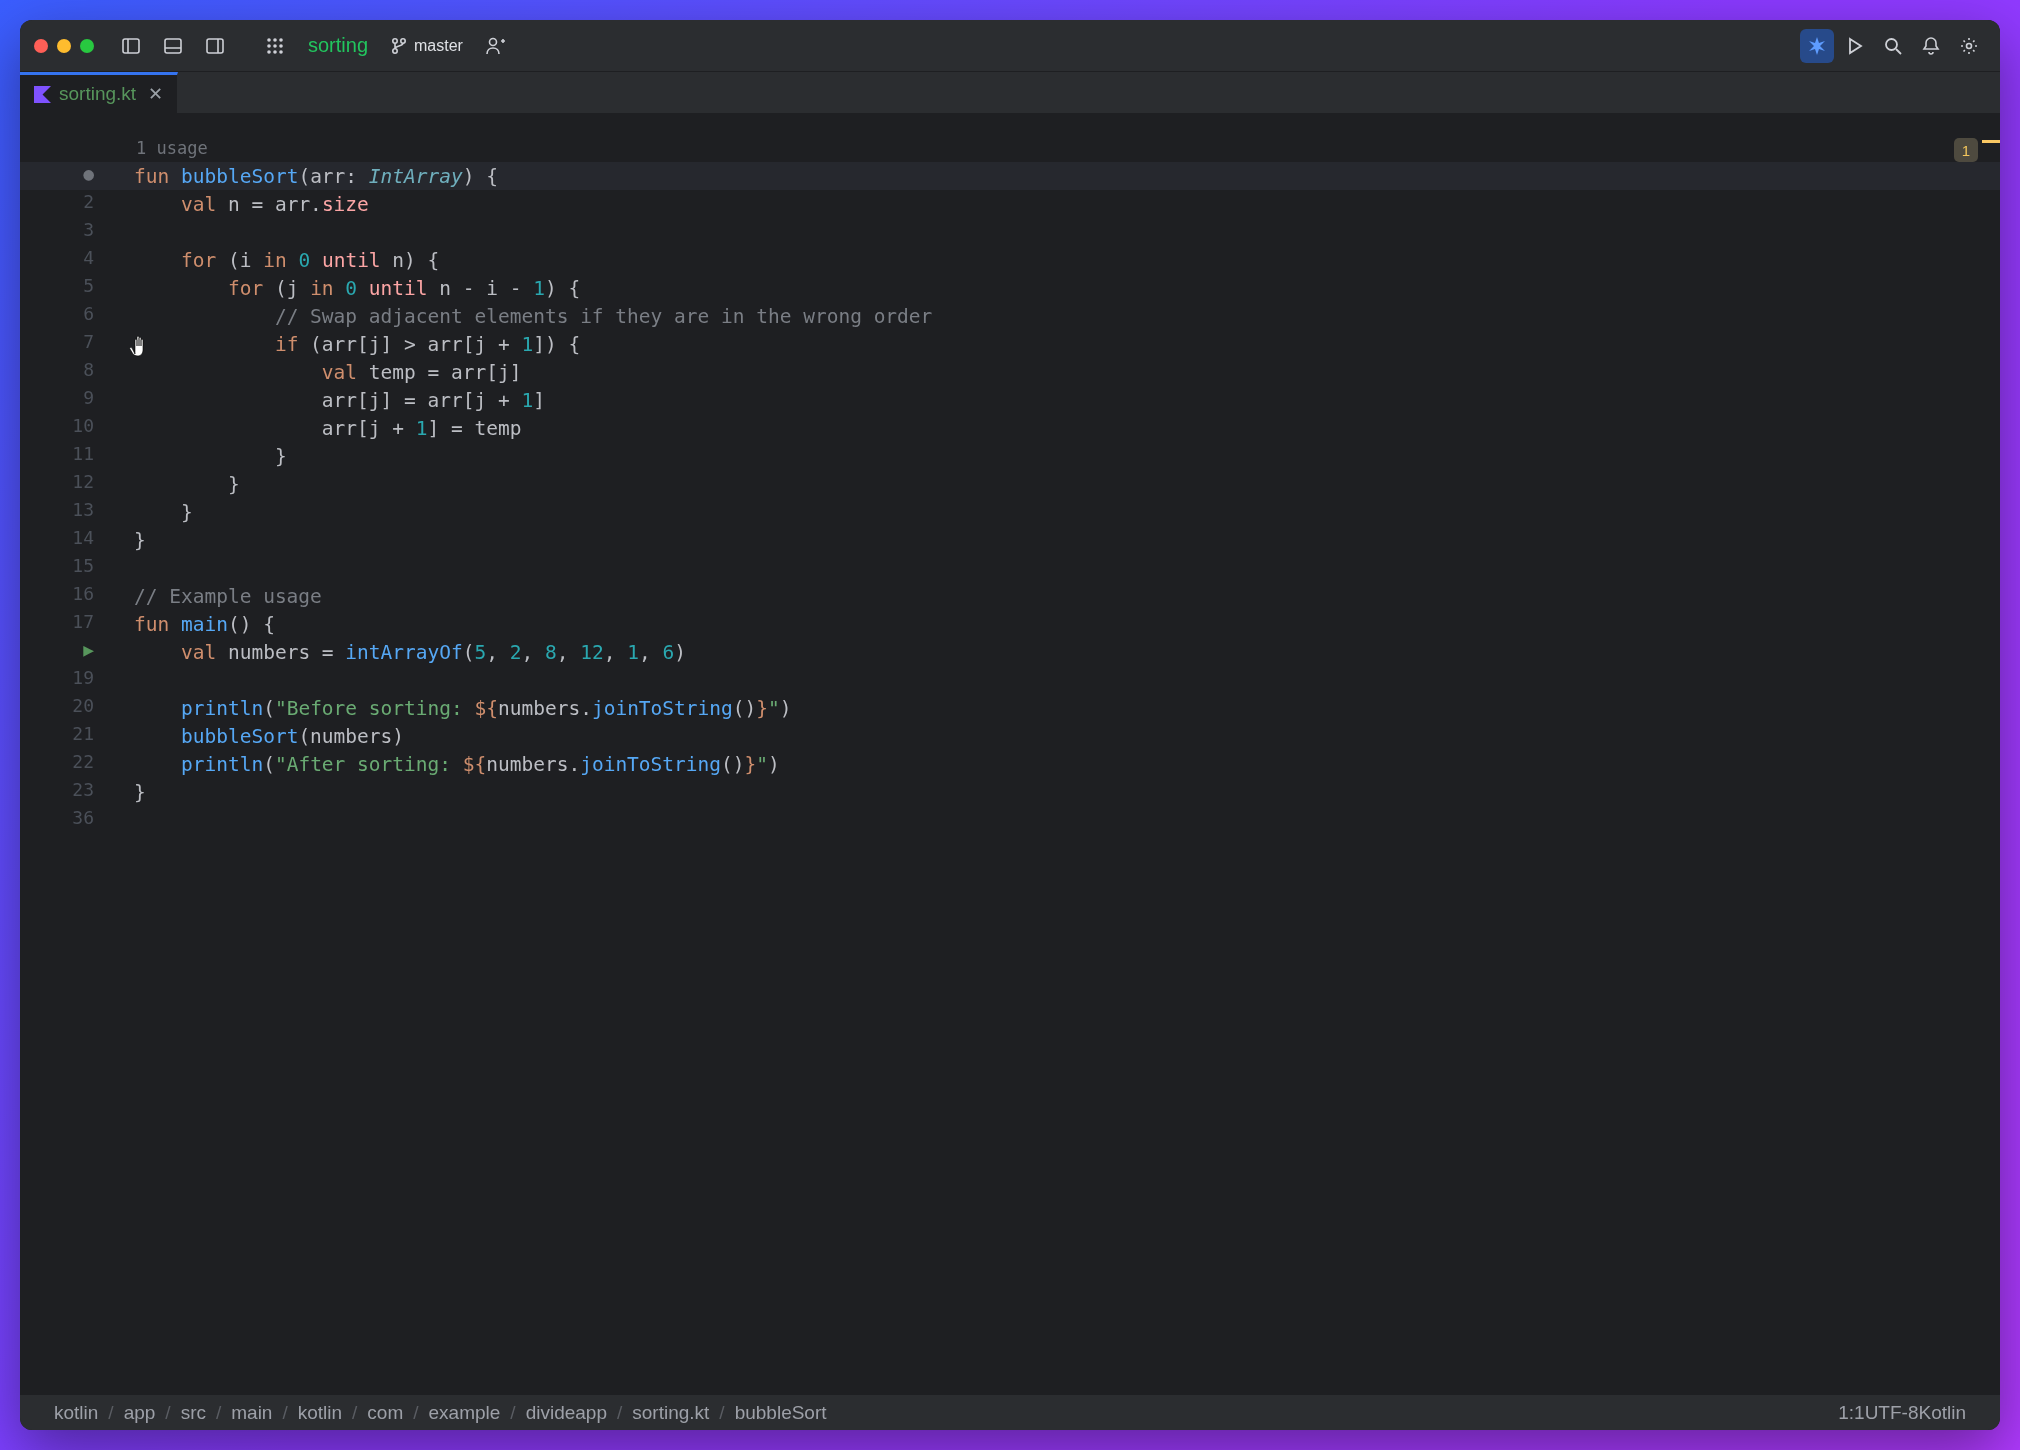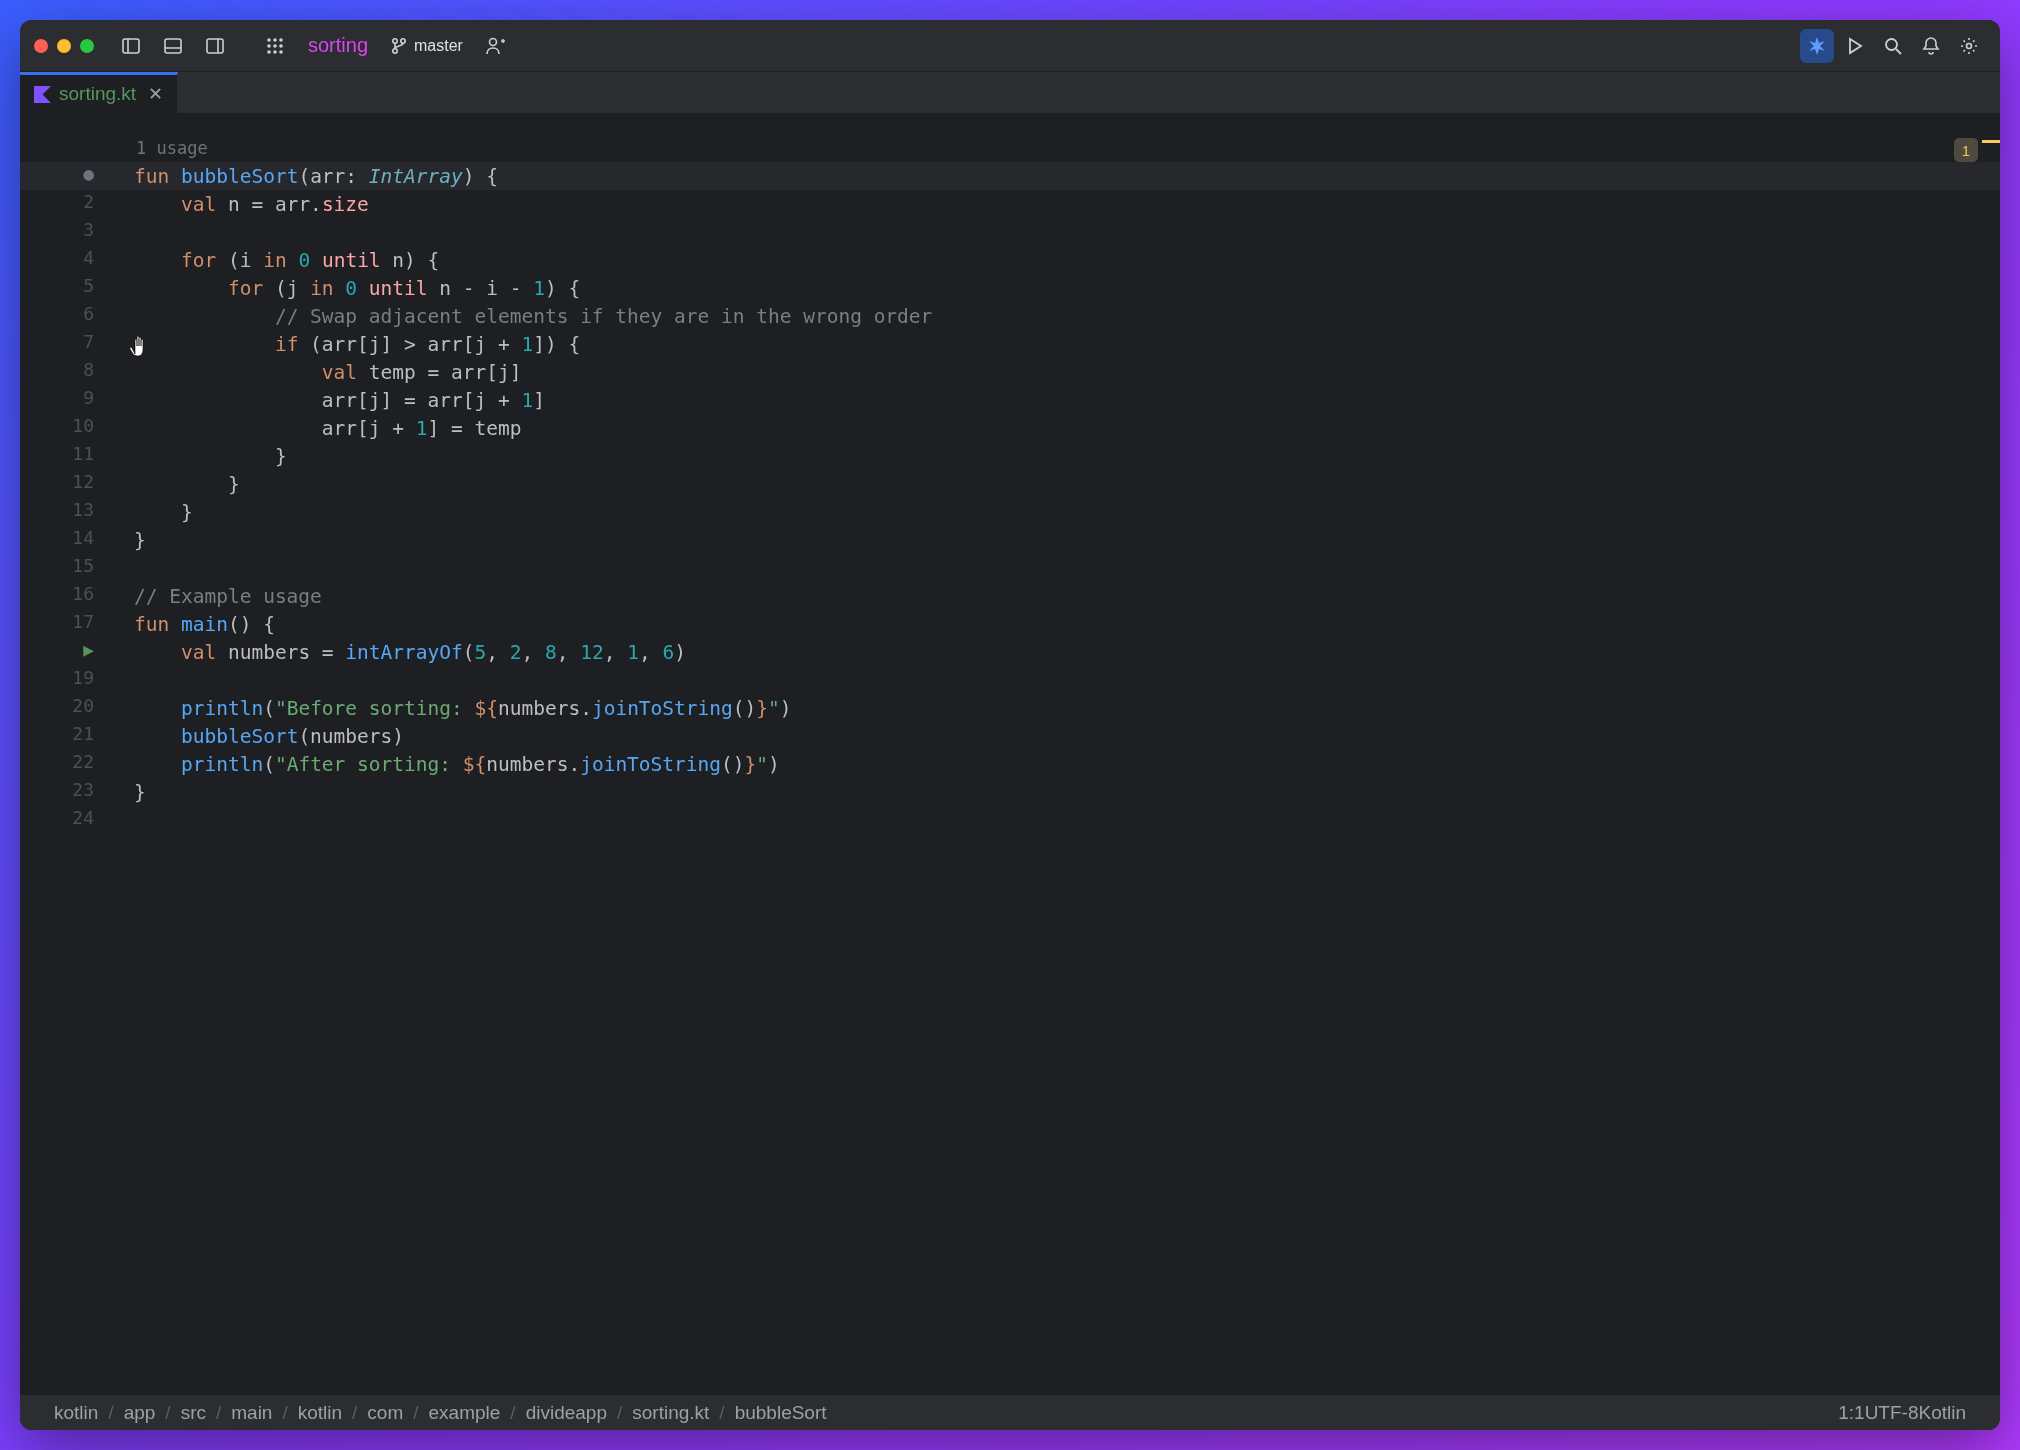--- a/index.html
+++ b/index.html
@@ -34,21 +34,21 @@
   .red { background: #ff5f57; }
   .yellow { background: #febc2e; }
   .green { background: #28c840; }
   .toolbtn {
     width: 34px; height: 34px;
     display: flex; align-items: center; justify-content: center;
     border-radius: 5px;
     color: #ced0d6;
   }
   .sep { width: 10px; }
-  .project-name { color: #d946ef; font-size: 20px; margin-left: 8px; }
+  .project-name { color: #22c55e; font-size: 20px; margin-left: 8px; }
   .branch { display:flex; align-items:center; gap:6px; color:#dfe1e5; font-size:16px; margin-left:14px; }
   .titlebar-right { margin-left: auto; display:flex; gap:4px; align-items:center;}
   .highlight-btn { background: #274a8a; border-radius:6px; }
   
   .tabbar {
     height: 42px;
     background: #2b2d30;
     display: flex;
     border-bottom: 1px solid #1e1f22;
   }
@@ -252,21 +252,21 @@
         <div class="gline">14</div>
         <div class="gline">15</div>
         <div class="gline">16</div>
         <div class="gline">17</div>
         <div class="gline"><span class="run-gutter">▶</span></div>
         <div class="gline">19</div>
         <div class="gline">20</div>
         <div class="gline">21</div>
         <div class="gline">22</div>
         <div class="gline">23</div>
-        <div class="gline">24</div>
+        <div class="gline">36</div>
       </div>
     <div class="codewrap">
       <div class="usage">1 usage</div>
       <div id="code">
           <div class="line current-line"><span class="kw">fun</span><span> </span><span class="fn">bubbleSort</span><span>(arr: </span><span class="ty">IntArray</span><span>) {</span></div>
           <div class="line"><span>    </span><span class="kw">val</span><span> n = arr.</span><span class="prop">size</span></div>
           <div class="line"><span></span></div>
           <div class="line"><span>    </span><span class="kw">for</span><span> (i </span><span class="kw">in</span><span> </span><span class="nm">0</span><span> </span><span class="prop">until</span><span> n) {</span></div>
           <div class="line"><span>        </span><span class="kw">for</span><span> (j </span><span class="kw">in</span><span> </span><span class="nm">0</span><span> </span><span class="prop">until</span><span> n - i - </span><span class="nm">1</span><span>) {</span></div>
           <div class="line"><span>            </span><span class="cm">// Swap adjacent elements if they are in the wrong order</span></div>

